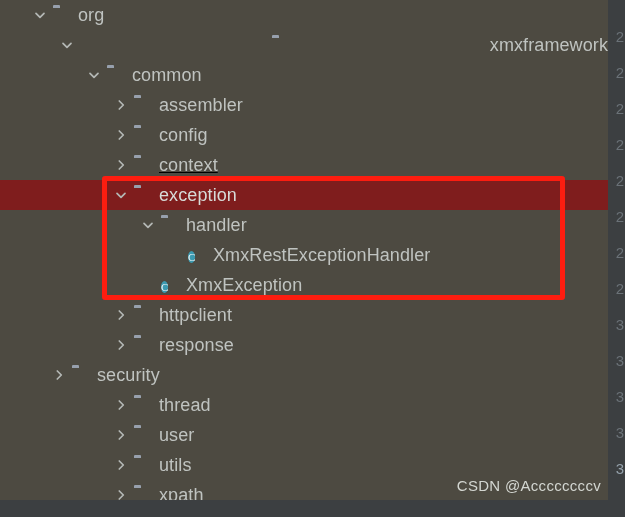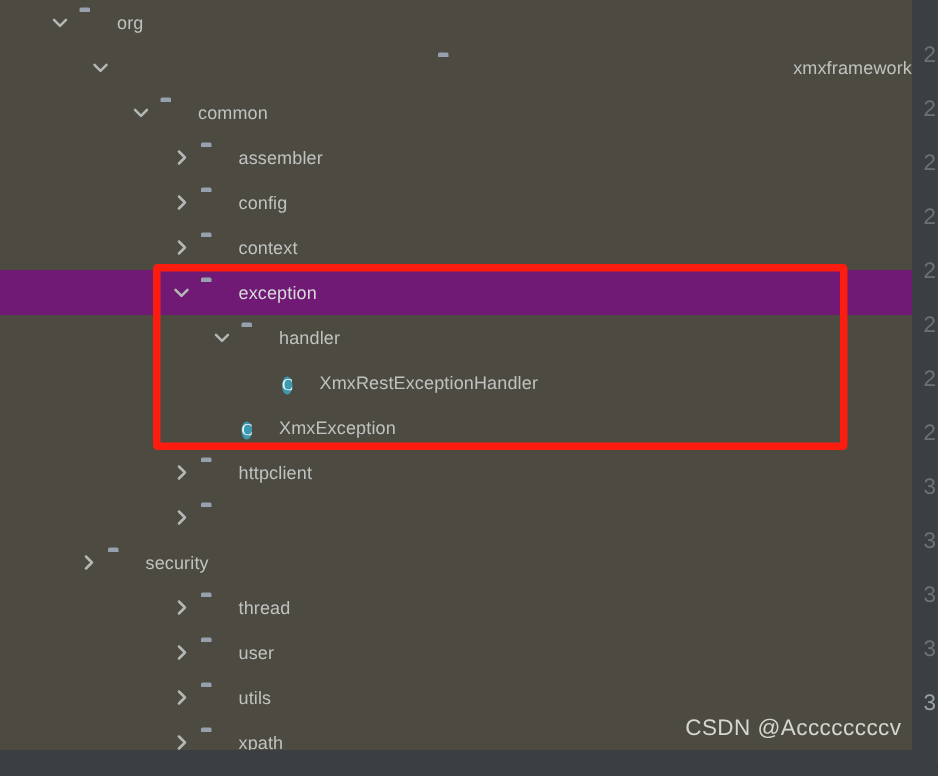--- a/index.html
+++ b/index.html
@@ -30,21 +30,21 @@
   }
   .tree-row {
     position: relative;
     height: 30px;
     display: flex;
     align-items: center;
     white-space: nowrap;
     box-sizing: border-box;
   }
   .tree-row.selected {
-    background: #701a75;
+    background: #7f1d1d;
   }
 
   .arrow {
     width: 16px;
     height: 16px;
     flex: 0 0 16px;
     position: relative;
     margin-right: 5px;
   }
   .arrow svg { display: block; }
@@ -87,21 +87,21 @@
     color: #eef4f6;
     font-size: 11px;
     line-height: 17px;
     text-align: center;
     font-family: "Liberation Serif", serif;
     position: relative;
     top: 1px;
   }
 
   .node-label {
-    font-size: 12px;
+    font-size: 18px;
     color: #bfc3c0;
     letter-spacing: 0.1px;
   }
   .tree-row.selected .node-label { color: #d7dbd8; }
 
   
   .redbox {
     position: absolute;
     left: 102px;
     top: 176px;
@@ -207,21 +207,21 @@
       </div>
       <div class="tree-row" style="padding-left: 113px;">
         <span class="arrow">
           <svg width="16" height="16" viewBox="0 0 16 16">
             <path d="M6.3 4 L10.3 8 L6.3 12" fill="none" stroke="#b4b8b5" stroke-width="1.7" stroke-linecap="round" stroke-linejoin="round"></path>
           </svg>
         </span>
         <span class="node-icon"><span class="folder"></span></span>
         <span class="node-label">config</span>
       </div>
-      <div class="tree-row" style="padding-left: 113px;">
+      <div class="tree-row" style="padding-left: 113px; text-decoration: underline;">
         <span class="arrow">
           <svg width="16" height="16" viewBox="0 0 16 16">
             <path d="M6.3 4 L10.3 8 L6.3 12" fill="none" stroke="#b4b8b5" stroke-width="1.7" stroke-linecap="round" stroke-linejoin="round"></path>
           </svg>
         </span>
         <span class="node-icon"><span class="folder"></span></span>
         <span class="node-label">context</span>
       </div>
       <div class="tree-row selected" style="padding-left: 113px;">
         <span class="arrow">
@@ -260,20 +260,21 @@
         <span class="node-icon"><span class="folder"></span></span>
         <span class="node-label">httpclient</span>
       </div>
       <div class="tree-row" style="padding-left: 113px;">
         <span class="arrow">
           <svg width="16" height="16" viewBox="0 0 16 16">
             <path d="M6.3 4 L10.3 8 L6.3 12" fill="none" stroke="#b4b8b5" stroke-width="1.7" stroke-linecap="round" stroke-linejoin="round"></path>
           </svg>
         </span>
         <span class="node-icon"><span class="folder"></span></span>
+        <span class="node-label">response</span>
       </div>
       <div class="tree-row" style="padding-left: 51px;">
         <span class="arrow">
           <svg width="16" height="16" viewBox="0 0 16 16">
             <path d="M6.3 4 L10.3 8 L6.3 12" fill="none" stroke="#b4b8b5" stroke-width="1.7" stroke-linecap="round" stroke-linejoin="round"></path>
           </svg>
         </span>
         <span class="node-icon"><span class="folder"></span></span>
         <span class="node-label">security</span>
       </div>

